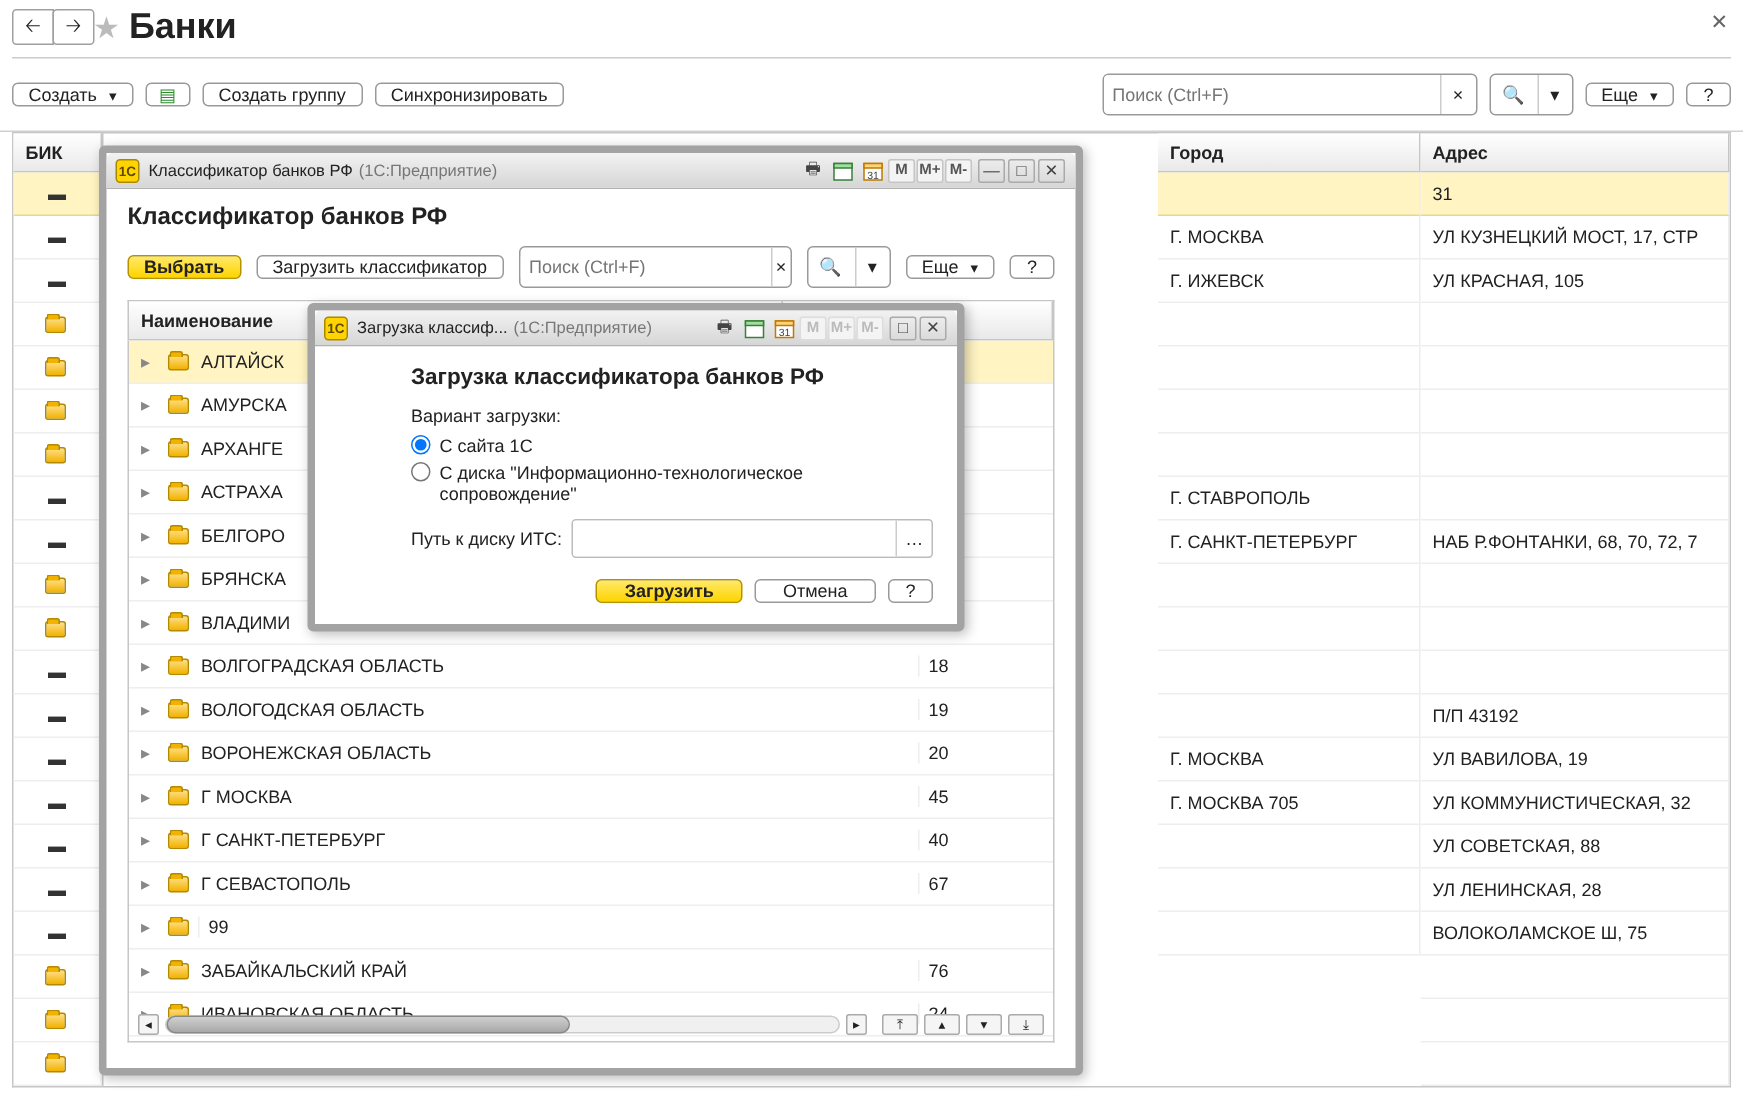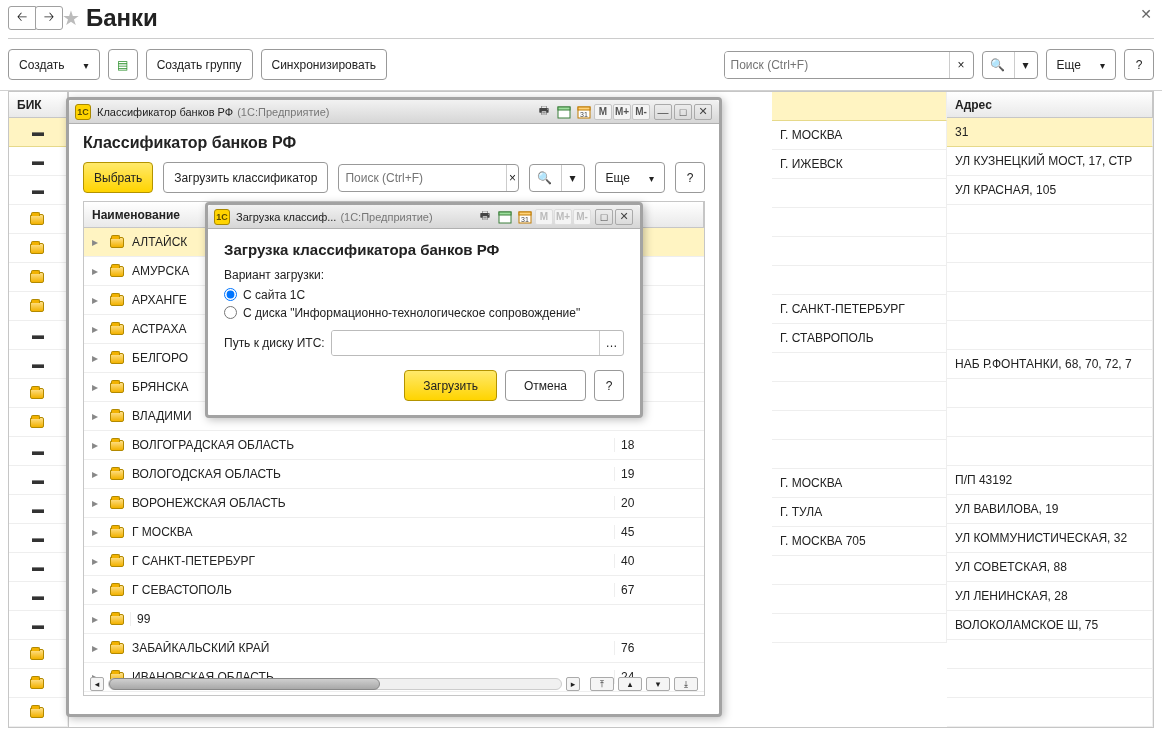--- a/index.html
+++ b/index.html
@@ -33,24 +33,24 @@
   .page-title { font-size: 24px; font-weight: bold; }
   .close-x { position: absolute; right: 10px; top: 6px; color: #666; font-size: 14px; cursor: pointer; }
   .hline { border-top: 1px solid #ccc; margin: 0 8px; }
   
   .toolbar {
     display: flex; align-items: center;
     padding: 10px 8px;
     gap: 8px;
   }
   .btn {
-    height: 31px; padding: 0 10px;
+    height: 16px; padding: 0 10px;
     border: 1px solid #999; border-radius: 4px;
     background: #fff; cursor: pointer;
-    display: inline-flex; align-items: center; gap: 16px;
+    display: inline-flex; align-items: center; gap: 5px;
     font-size: 12px;
   }
   .btn .caret::after { content: "▾"; font-size: 10px; margin-left: 3px; }
   .btn-icon {
     width: 30px; padding: 0;
     justify-content: center;
   }
   .toolbar-spacer { flex: 1; }
   .searchbox {
     display: flex; align-items: center;
@@ -91,21 +91,21 @@
   .row.sel { background: #fff4c2; border-bottom-color: #e6d98a; }
   .folder-ico { width: 14px; height: 11px; background: linear-gradient(#ffe08a,#f2b200); border: 1px solid #b28900; border-radius: 2px; margin-right: 2px; position: relative; }
   .folder-ico::before { content: ""; position: absolute; top: -3px; left: 0; width: 7px; height: 3px; background: #f2b200; border: 1px solid #b28900; border-bottom: none; border-radius: 2px 2px 0 0; }
   .dash { width: 14px; text-align: center; color: #333; font-weight: bold; }
   .grid-left .row { justify-content: center; padding: 0; }
   .col-city { width: 175px; }
   .col-addr { width: 206px; white-space: nowrap; overflow: hidden; }
   
   .dialog {
     position: absolute; background: #fff;
-    border: 3px solid #a3a3a3; border-radius: 4px;
+    border: 5px solid #a3a3a3; border-radius: 4px;
     box-shadow: 2px 2px 8px rgba(0,0,0,0.25);
   }
   .dlg-titlebar {
     height: 24px; background: linear-gradient(#f2f2f2,#d6d6d6);
     display: flex; align-items: center; padding: 0 6px;
     border-bottom: 1px solid #b0b0b0; border-radius: 4px 4px 0 0;
     font-size: 11px;
   }
   .dlg-titlebar .ico-1c {
     width: 16px; height: 16px; background: #ffd400; border: 1px solid #a98800;
@@ -116,21 +116,21 @@
   .dlg-titlebar .subtitle { color: #777; }
   .dlg-titlebar .spacer { flex: 1; }
   .dlg-titlebar .tb-ico {
     width: 18px; height: 16px; display: flex; align-items: center; justify-content: center;
     font-size: 11px; color: #444; cursor: pointer; margin: 0 1px;
   }
   .dlg-titlebar .tb-ico.pill { border: 1px solid #aaa; border-radius: 2px; }
   .dlg-body { padding: 10px 14px; }
   .dlg1-head { font-size: 16px; font-weight: bold; margin-bottom: 10px; }
   .dlg1-toolbar { display: flex; align-items: center; gap: 10px; margin-bottom: 8px; }
-  .btn-yellow { background: linear-gradient(#ffe96b,#ffd400); border: 1px solid #b39300; font-weight: normal; }
+  .btn-yellow { background: linear-gradient(#ffe96b,#ffd400); border: 1px solid #b39300; font-weight: bold; }
   .dlg1-search { flex: 1; display: flex; align-items: center; border: 1px solid #999; border-radius: 4px; height: 28px; overflow: hidden; }
   .dlg1-search input { flex: 1; border: none; outline: none; padding: 0 6px; font-size: 12px; color: #666; }
   .dlg1-search .clear { width: 22px; text-align: center; border-left: 1px solid #ccc; line-height: 26px; cursor: pointer; }
   .dlg1-table-head { display: flex; border: 1px solid #c6c6c6; border-bottom: none; }
   .dlg1-table-head .th { flex: none; border-right: 1px solid #c6c6c6; }
   .dlg1-table { border: 1px solid #c6c6c6; border-top: none; height: 468px; position: relative; overflow: hidden; }
   .dlg1-row { display: flex; height: 29px; align-items: center; border-bottom: 1px solid #eee; }
   .dlg1-row.sel { background: #fff4c2; }
   .cell-exp { width: 22px; text-align: center; color: #888; }
   .cell-ico { width: 24px; display: flex; justify-content: center; }
@@ -139,21 +139,21 @@
   .dlg1-hscroll {
     position: absolute; left: 6px; right: 6px; bottom: 4px; height: 14px;
     display: flex; align-items: center; gap: 4px;
   }
   .hs-arrow { width: 14px; height: 14px; border: 1px solid #aaa; border-radius: 2px; font-size: 9px; display: flex; align-items: center; justify-content: center; background: #f5f5f5; cursor: pointer; }
   .hs-track { flex: 1; height: 12px; background: #f0f0f0; border: 1px solid #ccc; border-radius: 6px; position: relative; }
   .hs-thumb { position: absolute; left: 0; top: -1px; height: 12px; width: 60%; background: linear-gradient(#cfcfcf,#a8a8a8); border: 1px solid #888; border-radius: 6px; }
   .tree-ctl { display: flex; gap: 4px; margin-left: 6px; }
   .tree-ctl .hs-arrow { width: 24px; }
   
-  .dlg2-body { padding: 12px 16px 14px 16px; }
+  .dlg2-body { padding: 12px 16px 14px 16px; margin-left: 48px; }
   .dlg2-title { font-size: 15px; font-weight: bold; margin-bottom: 10px; }
   .dlg2-label { margin-bottom: 6px; }
   .radio-row { display: flex; align-items: flex-start; gap: 6px; margin: 4px 0; }
   .radio-row input { margin: 0; }
   .path-row { display: flex; align-items: center; gap: 6px; margin: 10px 0 14px 0; }
   .path-row .pinput { flex: 1; display: flex; border: 1px solid #bbb; height: 26px; border-radius: 3px; overflow: hidden; }
   .path-row .pinput input { flex: 1; border: none; outline: none; padding: 0 6px; }
   .path-row .pinput .dots { width: 24px; border-left: 1px solid #ccc; text-align: center; line-height: 24px; cursor: pointer; }
   .dlg2-buttons { display: flex; justify-content: flex-end; gap: 8px; }
   svg.cal { width: 14px; height: 14px; }
@@ -262,35 +262,35 @@
       <div class="row">
         <span class="folder-ico"></span>
       </div>
       <div class="row">
         <span class="folder-ico"></span>
       </div>
     </div>
   <div class="grid-right">
     <div style="flex:1; position:relative;"></div>
     <div class="grid-col col-city" id="gc-city">
+      <div class="th">Город</div>
     <div class="row sel"></div>
         <div class="row">Г. МОСКВА</div>
         <div class="row">Г. ИЖЕВСК</div>
         <div class="row"></div>
         <div class="row"></div>
         <div class="row"></div>
         <div class="row"></div>
+        <div class="row">Г. СТАВРОПОЛЬ</div>
         <div class="row">Г. САНКТ-ПЕТЕРБУРГ</div>
-        <div class="row">Г. СТАВРОПОЛЬ</div>
         <div class="row"></div>
         <div class="row"></div>
         <div class="row"></div>
         <div class="row"></div>
         <div class="row">Г. МОСКВА</div>
-        <div class="row">Г. ТУЛА</div>
         <div class="row">Г. МОСКВА 705</div>
         <div class="row"></div>
         <div class="row"></div>
         <div class="row"></div>
       </div>
     <div class="grid-col col-addr" id="gc-addr">
       <div class="th">Адрес</div>
     <div class="row sel">31</div>
         <div class="row">УЛ КУЗНЕЦКИЙ МОСТ, 17, СТР</div>
         <div class="row">УЛ КРАСНАЯ, 105</div>

